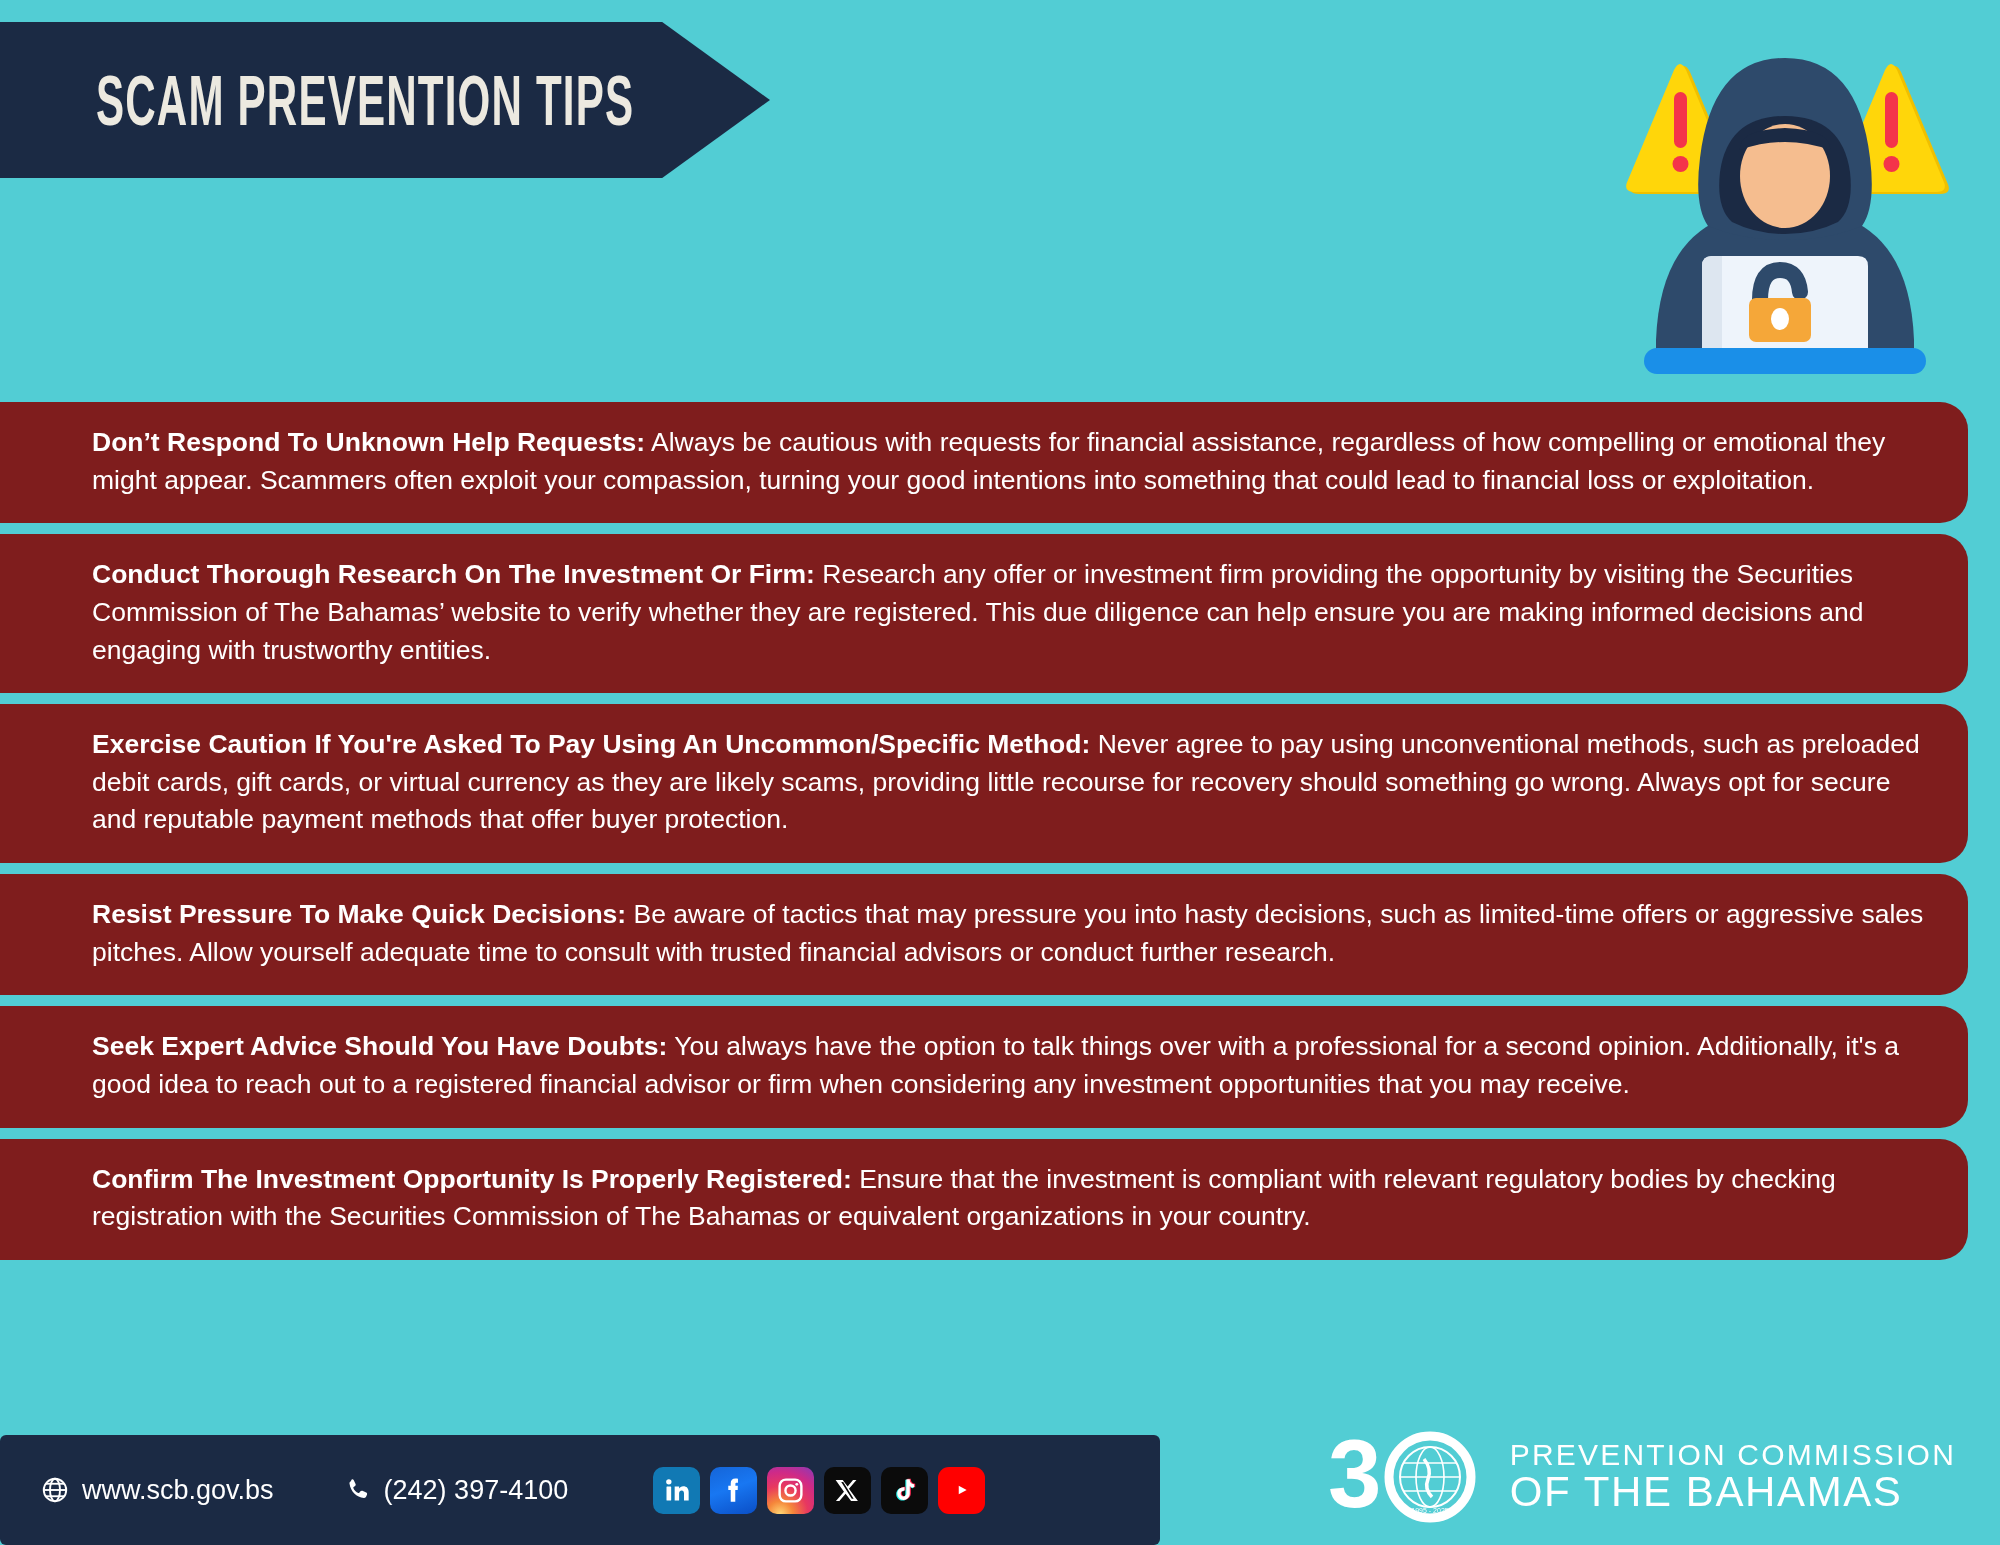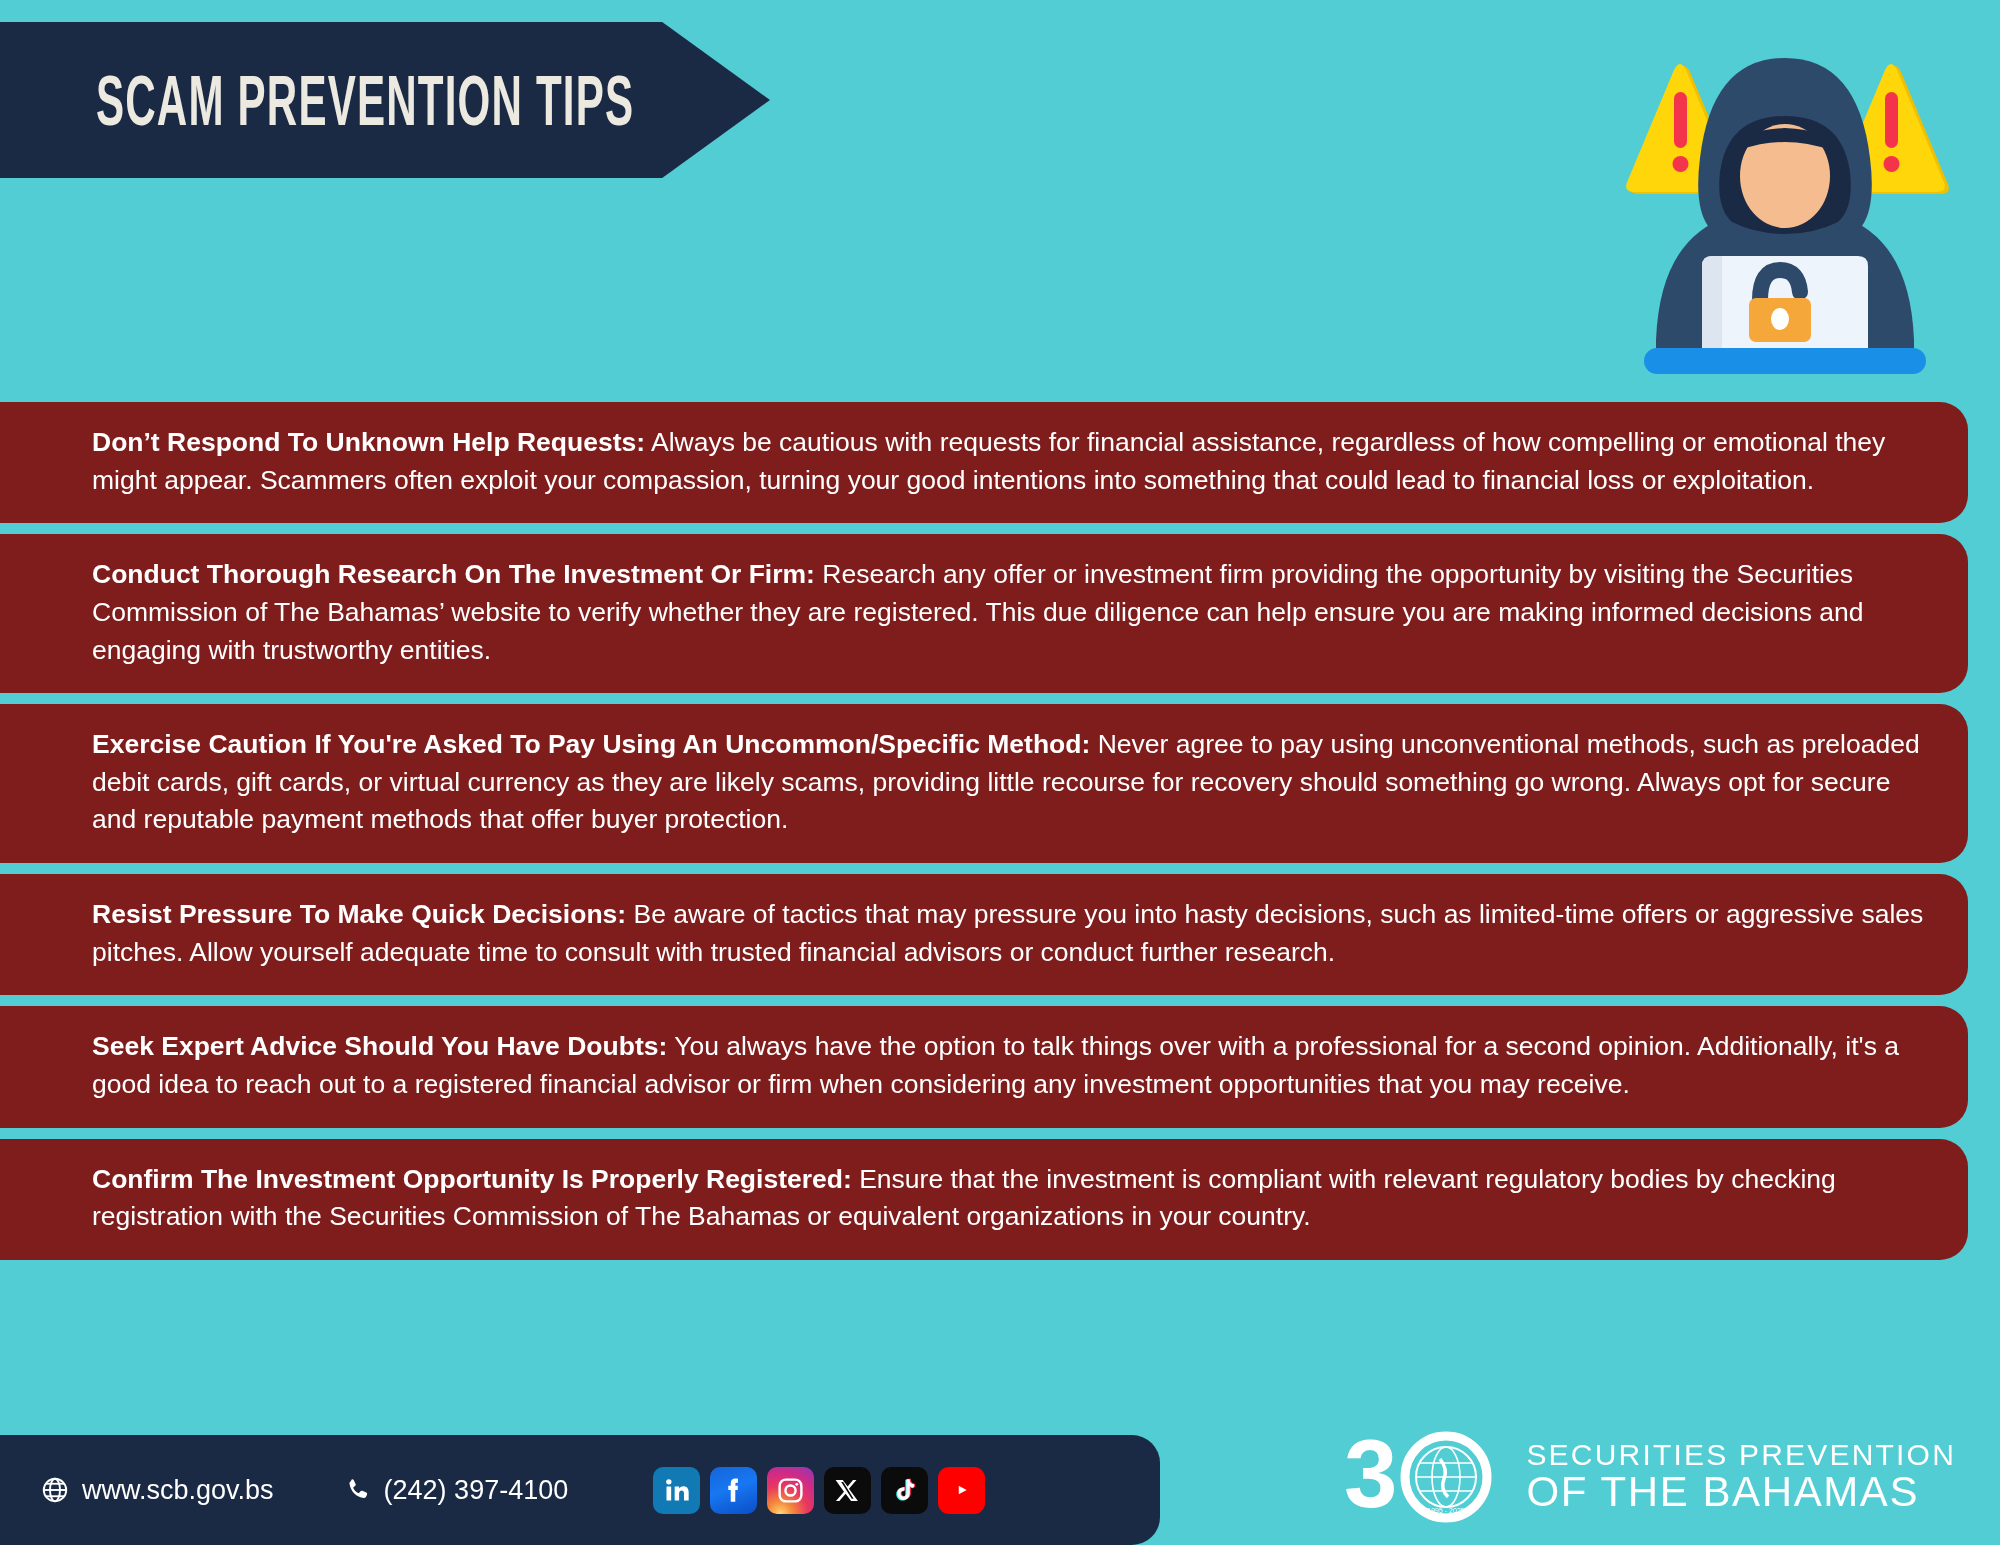--- a/index.html
+++ b/index.html
@@ -62,21 +62,21 @@
   }
   .card b { font-weight:bold; }
 
   
   .footer-bar {
     position:absolute; left:0; bottom:0;
     width:1160px; height:110px;
     background:#1b2a44;
     border-top-right-radius:28px;
     border-bottom-right-radius:28px;
-    display:flex; align-items:center;
+    display:flex; align-items:center;border-radius:6px;
   }
   .fitem { display:flex; align-items:center; color:#fff; font-size:27px; }
   .fitem.web  { margin-left:40px; }
   .fitem.tel  { margin-left:70px;text-align:center; }
   .fitem .ic  { margin-right:12px; display:flex; align-items:center; }
 
   .socials { display:flex; align-items:center; margin-left:85px; gap:10px; }
   .sicon {
     width:47px; height:47px; border-radius:10px;
     display:flex; align-items:center; justify-content:center;
@@ -260,16 +260,16 @@
         <ellipse cx="102" cy="46" rx="14" ry="30" fill="none" stroke="#ffffff" stroke-width="1.6"></ellipse>
         <line x1="72" y1="46" x2="132" y2="46" stroke="#ffffff" stroke-width="1.6"></line>
         <line x1="76" y1="32" x2="128" y2="32" stroke="#ffffff" stroke-width="1.4"></line>
         <line x1="76" y1="60" x2="128" y2="60" stroke="#ffffff" stroke-width="1.4"></line>
         <path d="M96 28 q8 10 4 20 q-4 10 4 18" stroke="#ffffff" stroke-width="3.5" fill="none"></path>
         <text x="102" y="82" font-family="Liberation Sans, sans-serif" font-size="7" fill="#ffffff" text-anchor="middle">1995 - 2025</text>
       </g>
     </svg>
   </div>
   <div class="logo-txt">
-    <div class="logo-l1">SECURITIES PREVENTION</div>
+    <div class="logo-l1">PREVENTION COMMISSION</div>
     <div class="logo-l2">OF THE BAHAMAS</div>
   </div>
 </div>
 
 </body></html>

